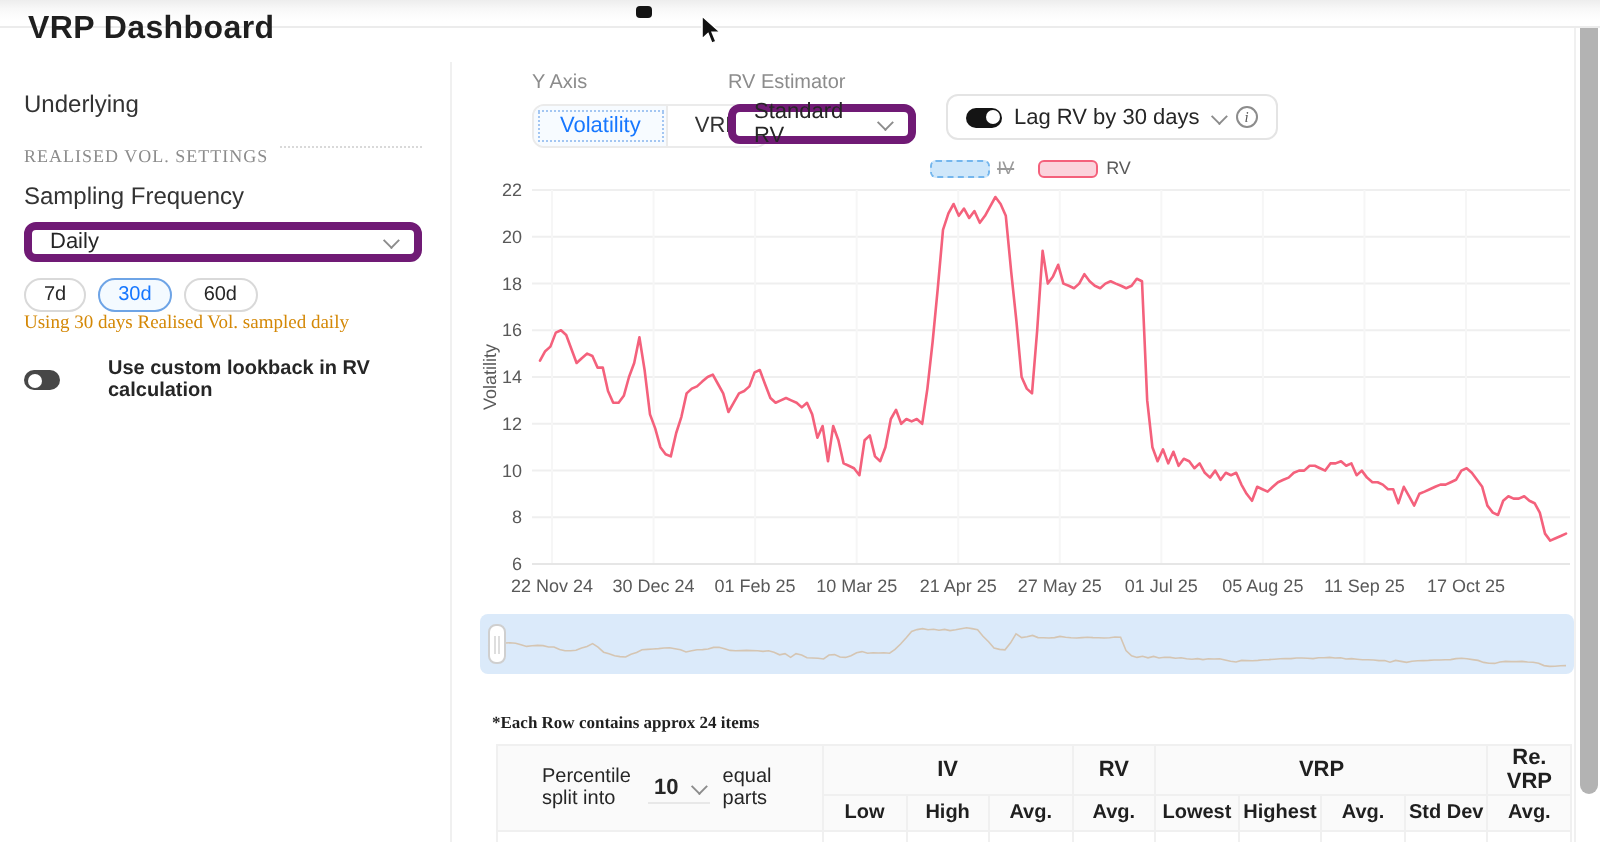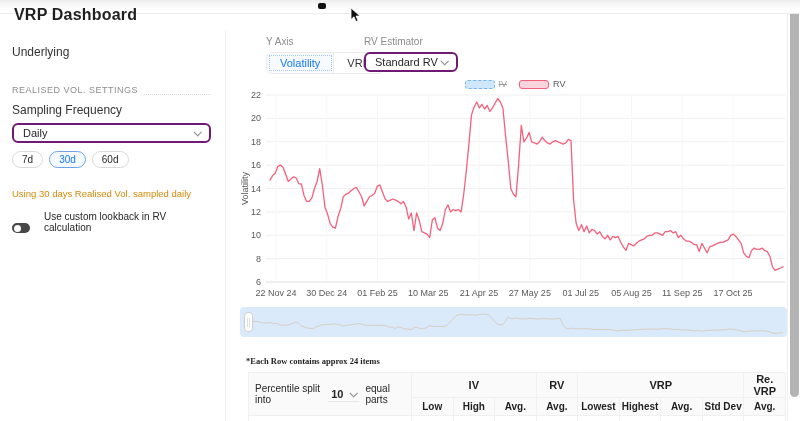--- a/index.html
+++ b/index.html
@@ -12,34 +12,34 @@
     background:linear-gradient(180deg,#ededed 0%,#f8f8f8 35%,#ffffff 80%);
     border-bottom:1px solid #ececec; z-index:5; }
   .app-title { position:absolute; left:14px; top:6px; font-size:16px; font-weight:700; color:#1f1f1f; letter-spacing:.2px; }
   .black-pill { position:absolute; left:318px; top:3px; width:8px; height:6px; background:#131313; border-radius:2px; }
   .cursor { position:absolute; left:350px; top:8px; z-index:50; }
 
   
   .sidebar { position:absolute; left:0; top:31px; width:226px; height:390px;
     border-right:1px solid #f0f0f0; padding:6px 14px 0 12px; background:#fff; }
   .fld-label { font-size:12px; color:#333; margin-top:8px; }
-  .select-box { margin-top:6px; height:20px; border:2px solid #701a75; border-radius:6px;
+  .select-box { margin-top:6px; height:20px; border:4px solid #701a75; border-radius:6px;
     display:flex; align-items:center; justify-content:space-between; padding:0 9px;
     font-size:11px; color:#262626; background:#fff; cursor:pointer; }
   .chev { width:6px; height:6px; border-right:1.2px solid #8c8c8c; border-bottom:1.2px solid #8c8c8c;
     transform:rotate(45deg) translateY(-1px); flex:0 0 auto; }
-  .section-row { display:flex; align-items:flex-end; gap:6px; margin-top:26px; }
+  .section-row { display:flex; align-items:flex-start; gap:6px; margin-top:14px;font-family:Liberation Serif, serif; }
   .section-title { font-size:9px; color:#8c8c8c; letter-spacing:.5px; white-space:nowrap; }
   .section-rule { flex:1; border-top:1px dotted #d9d9d9; height:0; }
   .chip-row { display:flex; gap:6px; margin-top:8px; }
   .chip { height:17px; padding:0 9px; border:1px solid #d9d9d9; border-radius:9px;
     font-size:10px; display:flex; align-items:center; color:#262626; background:#fff; cursor:pointer; }
   .chip.selected { border-color:#6ea4e6; color:#1677ff; background:#f4faff; }
-  .side-note { margin-top:20px; font-size:9.5px; color:#d48806; }
-  .toggle-row { display:flex; align-items:flex-end; margin-top:12px; gap:14px; }
+  .side-note { margin-top:1px; font-size:9.5px; color:#d48806;font-family:Liberation Serif, serif; }
+  .toggle-row { display:flex; align-items:center; margin-top:12px; gap:24px;font-weight:bold; }
   .switch { width:18px; height:10px; border-radius:5px; background:#474747; position:relative; flex:0 0 auto; cursor:pointer; }
   .switch .knob { position:absolute; top:1.5px; width:7px; height:7px; border-radius:50%; background:#fff; left:1.5px; }
   .switch.on { background:#141414; }
   .switch.on .knob { left:auto; right:1.5px; }
   .toggle-label { font-size:10px; color:#262626; }
 
   
   .main { position:absolute; left:226px; top:31px; width:561px; height:390px; background:#fff; }
   .ctl-label { font-size:10px; color:#8c8c8c; }
   .grp-yaxis { position:absolute; left:40px; top:5px; }
@@ -72,21 +72,21 @@
   .brush-handle i { display:block; width:1px; height:9px; background:#dedede; }
 
   
   .tbl-note { position:absolute; left:20px; top:325px; font-size:8.5px; font-weight:700; color:#1f1f1f;font-family:Liberation Serif, serif; }
   table.ptable { position:absolute; left:22px; top:341px; width:538px; border-collapse:collapse; table-layout:fixed;
     font-size:10px; background:#fff; }
   table.ptable th, table.ptable td { border:1px solid #f0f0f0; }
   table.ptable th { background:#fafafa; font-weight:700; color:#1f1f1f; text-align:center; }
   .grp-th { font-size:11px; height:24px; }
   .sub-th { font-size:10px; height:18px; }
-  .perc-cell { padding:0 6px; text-align:left !important; background:#fafafa; }
+  .perc-cell { padding:0 22px; text-align:left !important; background:#fafafa; }
   .perc-flex { display:flex; align-items:center; gap:6px; font-weight:400; font-size:10px; color:#262626; }
   .perc-select { display:flex; align-items:center; gap:7px; border-bottom:1px solid #e8e8e8; padding:1px 3px; cursor:pointer; }
   .perc-select b { font-size:11px; }
   td.bucket { text-align:left; padding:6px 10px; }
   td.val { text-align:center; padding:6px 2px; }
 
   
   .scrollbar { position:absolute; right:0; top:0; width:13px; height:421px; background:#fff; border-left:1px solid #f0f0f0; }
   .scroll-thumb { position:absolute; right:1.5px; top:0; width:9px; height:397px; background:#b3b3b3; border-radius:4.5px; cursor:grab; }
 </style>
@@ -145,20 +145,28 @@
     </div>
 
     <div class="grp-rv">
       <div class="ctl-label">RV Estimator</div>
       <div class="select-box">
         <span>Standard RV</span>
         <span class="chev"></span>
       </div>
     </div>
 
+    <div class="lag-box">
+      <div class="switch on" id="lagToggle">
+          <span class="knob"></span>
+        </div>
+      <span class="lag-text">Lag RV by 30 days</span>
+      <span class="chev"></span>
+      <span class="info-i">i</span>
+    </div>
 
     <div class="legend" id="legend">
         <span class="leg-item hidden-series">
           <span class="leg-swatch" style="background: rgb(207, 231, 250); border: 1px dashed rgb(116, 182, 237);"></span>
           <span class="leg-label">IV</span>
         </span>
         <span class="leg-item">
           <span class="leg-swatch" style="background: rgb(251, 211, 220); border: 1px solid rgb(244, 97, 124);"></span>
           <span class="leg-label">RV</span>
         </span>

